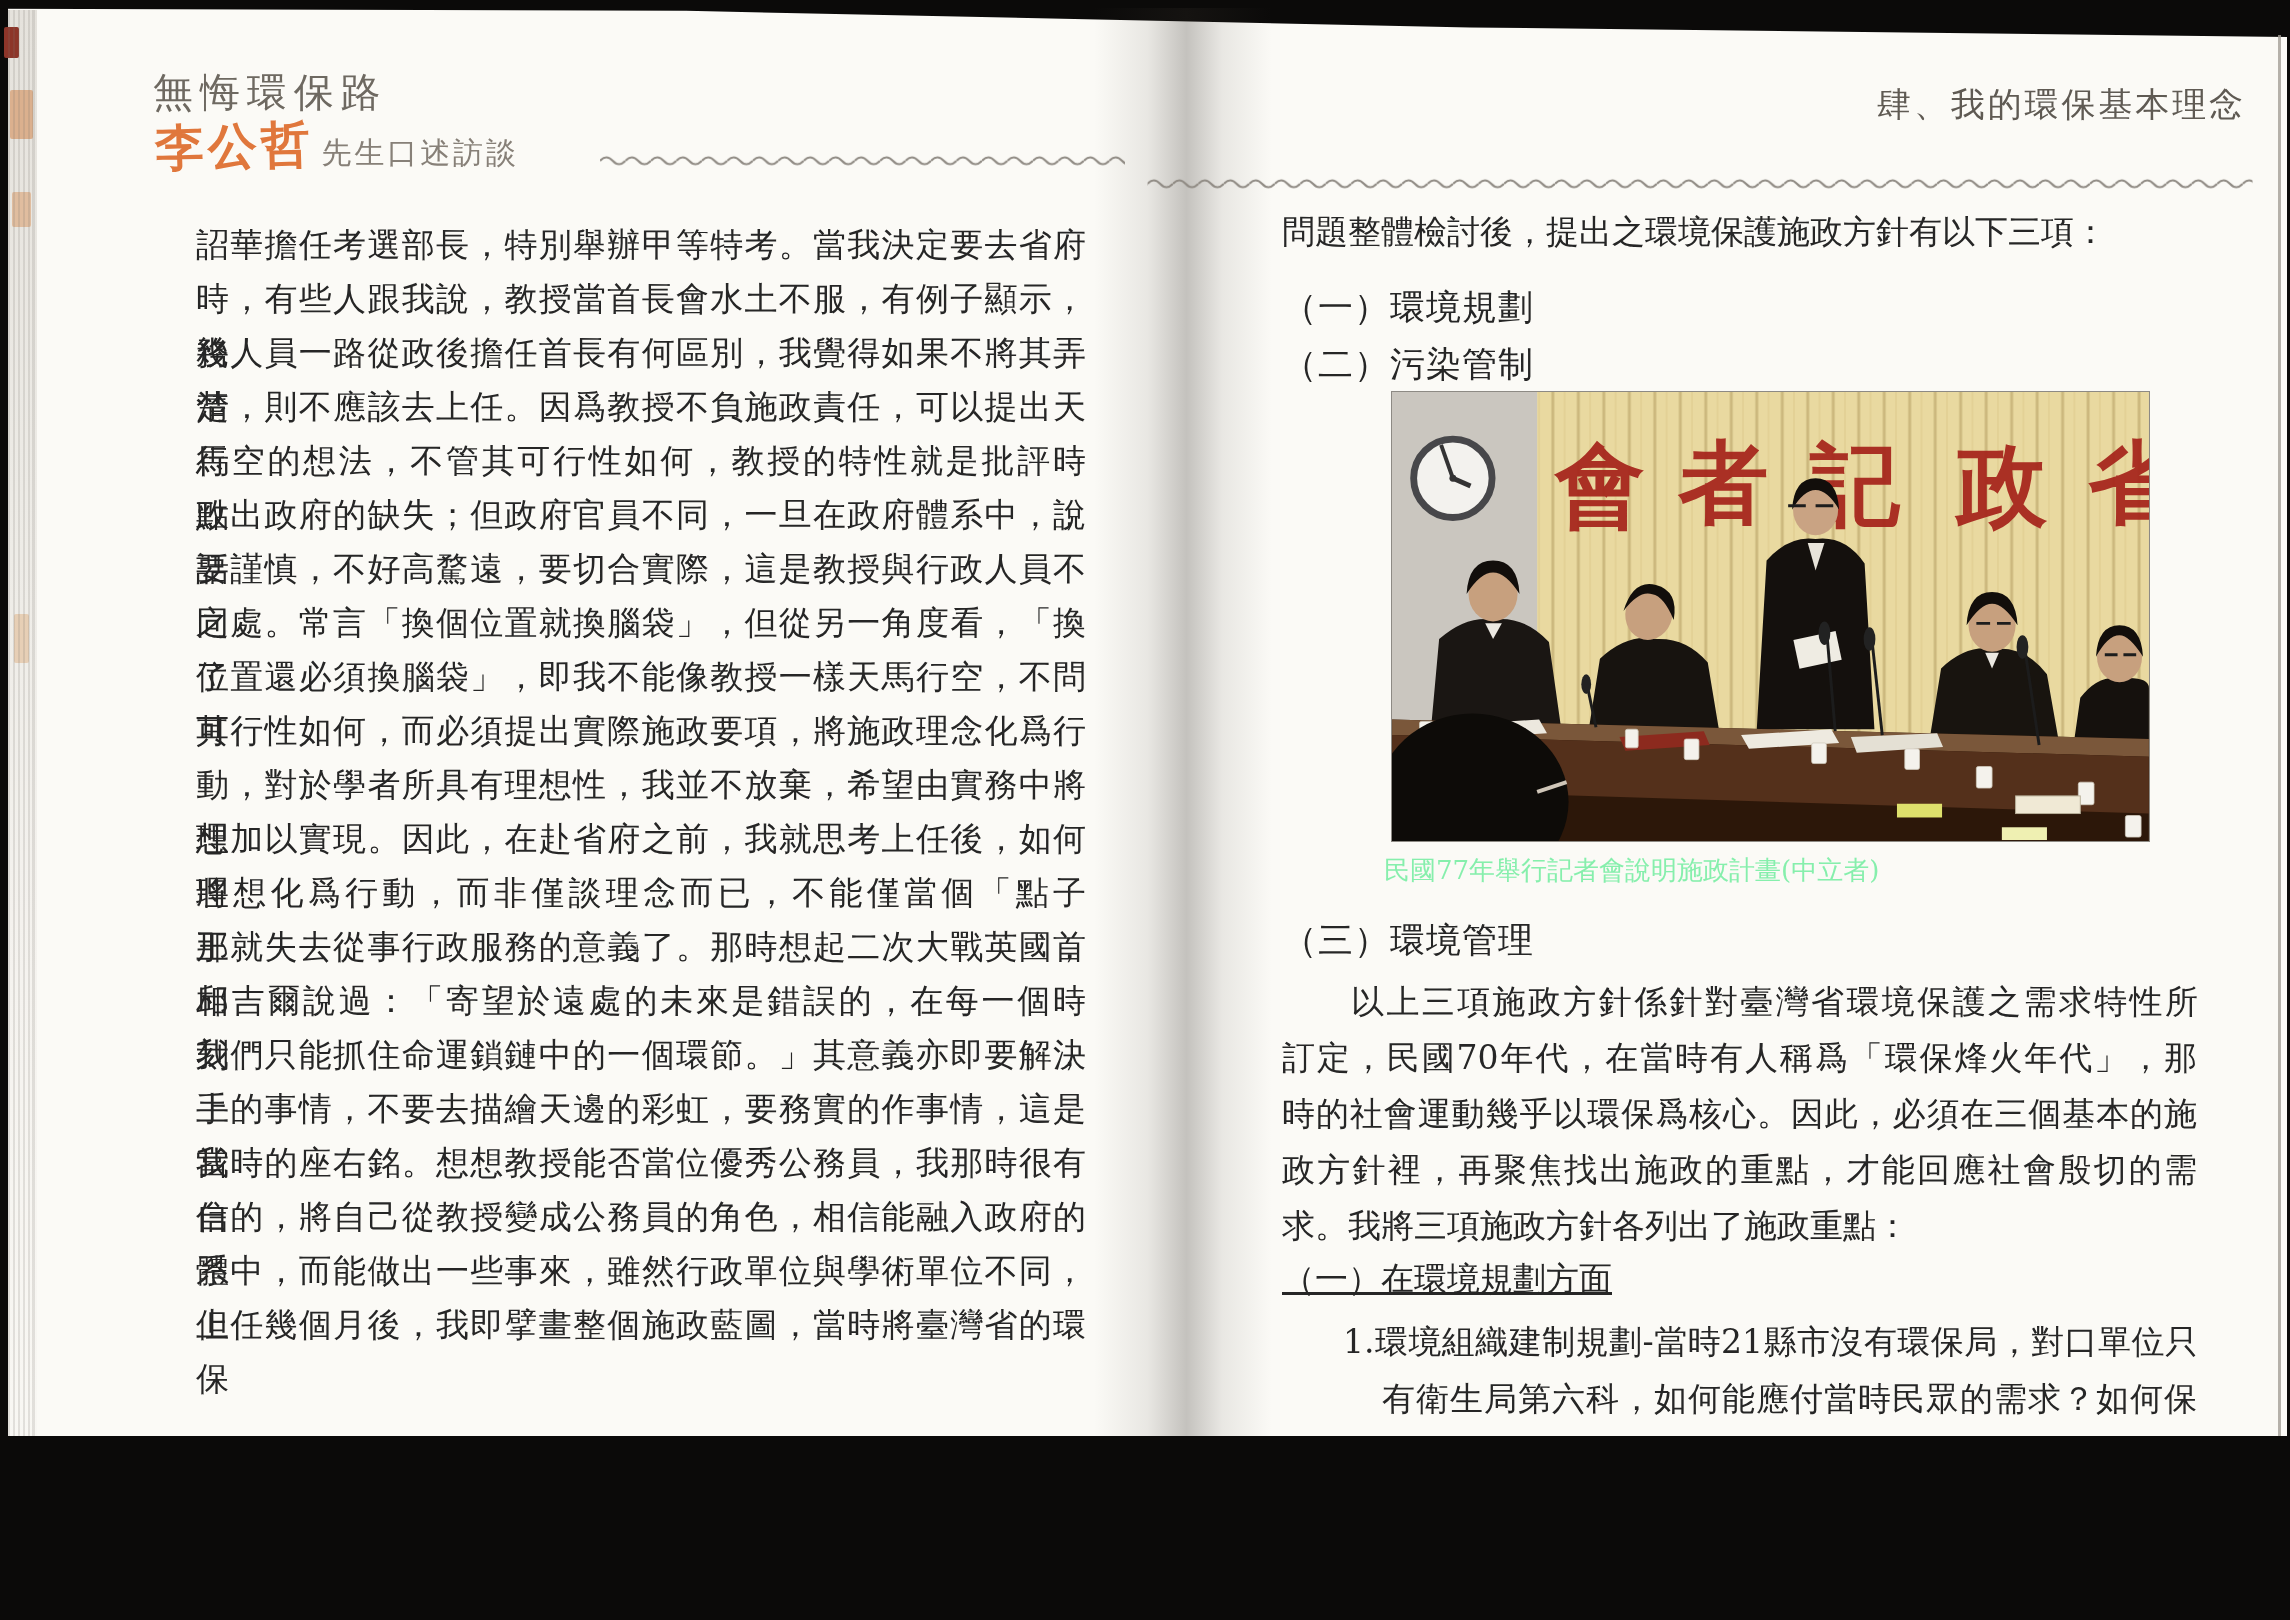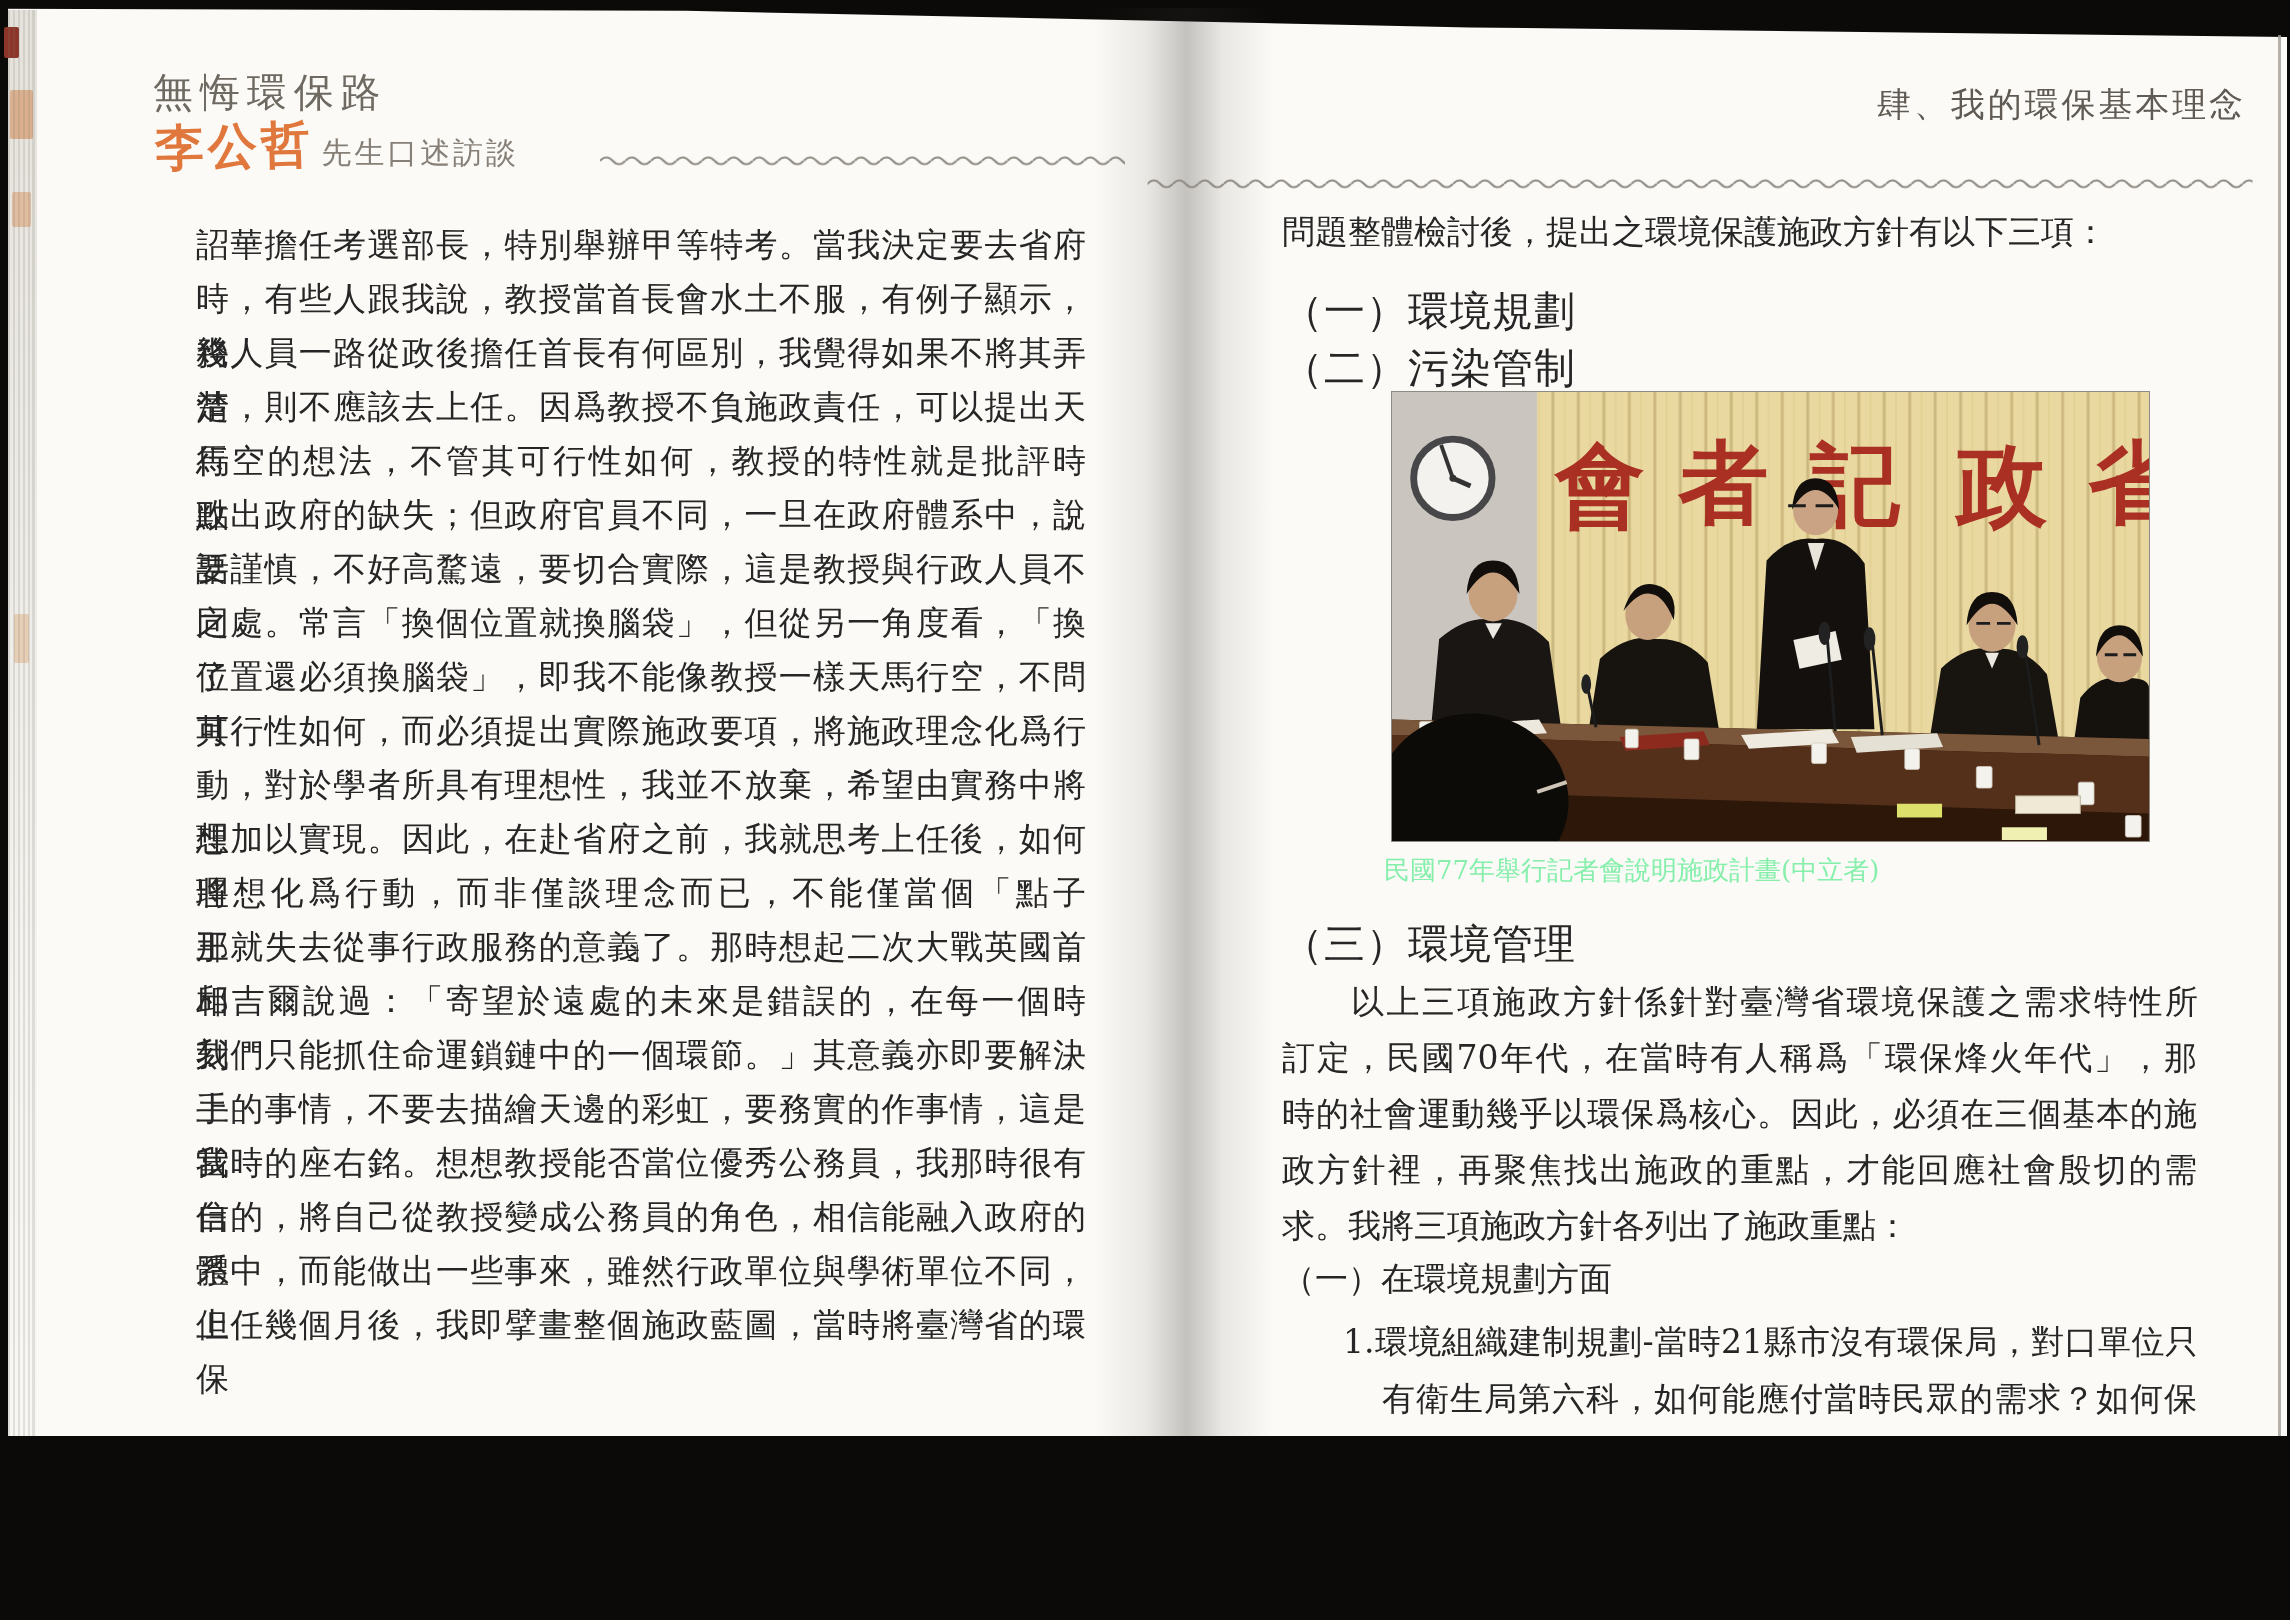--- a/index.html
+++ b/index.html
@@ -24,27 +24,27 @@
   .lp-sub{font-size:30px;color:#878078;margin-left:7.8px;padding-bottom:5.9px;letter-spacing:2.9px;}
   .lp-body{position:absolute;left:196px;top:218px;width:890px;}
   .bl{height:54px;line-height:54px;font-size:33px;color:#262626;}
   .jst{text-align:justify;text-align-last:justify;}
   .pageno{position:absolute;font-size:36px;color:#2c2c2c;border-bottom:2.9px solid #2c2c2c;padding:0 9.8px 2px;}
   .pn-left{left:135px;top:1494px;}
   .pn-right{left:2117px;top:1526px;}
 
   .rp-title{position:absolute;right:45px;top:82px;font-size:34px;color:#5f5a53;letter-spacing:2.9px;}
   .rp-intro{position:absolute;left:1282px;top:210px;font-size:33px;color:#262626;}
-  .rp-item{position:absolute;left:1282px;font-size:41px;color:#262626;letter-spacing:1px;}
+  .rp-item{position:absolute;left:1282px;font-size:35px;color:#262626;letter-spacing:1px;}
   .photo{position:absolute;left:1392px;top:392px;width:757px;height:449px;outline:1px solid #8d8a84;background:#cac6bf;}
   .rp-caption{position:absolute;left:1384px;top:853px;font-size:26px;color:#86efac;}
   .rp-para{position:absolute;left:1282px;top:974px;width:915px;}
   .rl{height:56px;line-height:56px;font-size:33px;color:#262626;}
   .indent1{padding-left:69px;width:847px;}
-  .rp-subsec{position:absolute;left:1282px;top:1257px;font-size:33px;color:#262626;}
+  .rp-subsec{position:absolute;left:1282px;top:1257px;font-size:33px;color:#262626;text-decoration:underline;}
   .rp-list{position:absolute;left:1282px;top:1313px;width:915px;}
   .ll{height:57px;line-height:57px;font-size:33px;color:#262626;}
   .ll1{margin-left:61px;width:855px;}
   .ll2{margin-left:100px;width:815px;}
 </style>
 </head>
 <body>
 
 <div class="canvas">
 

